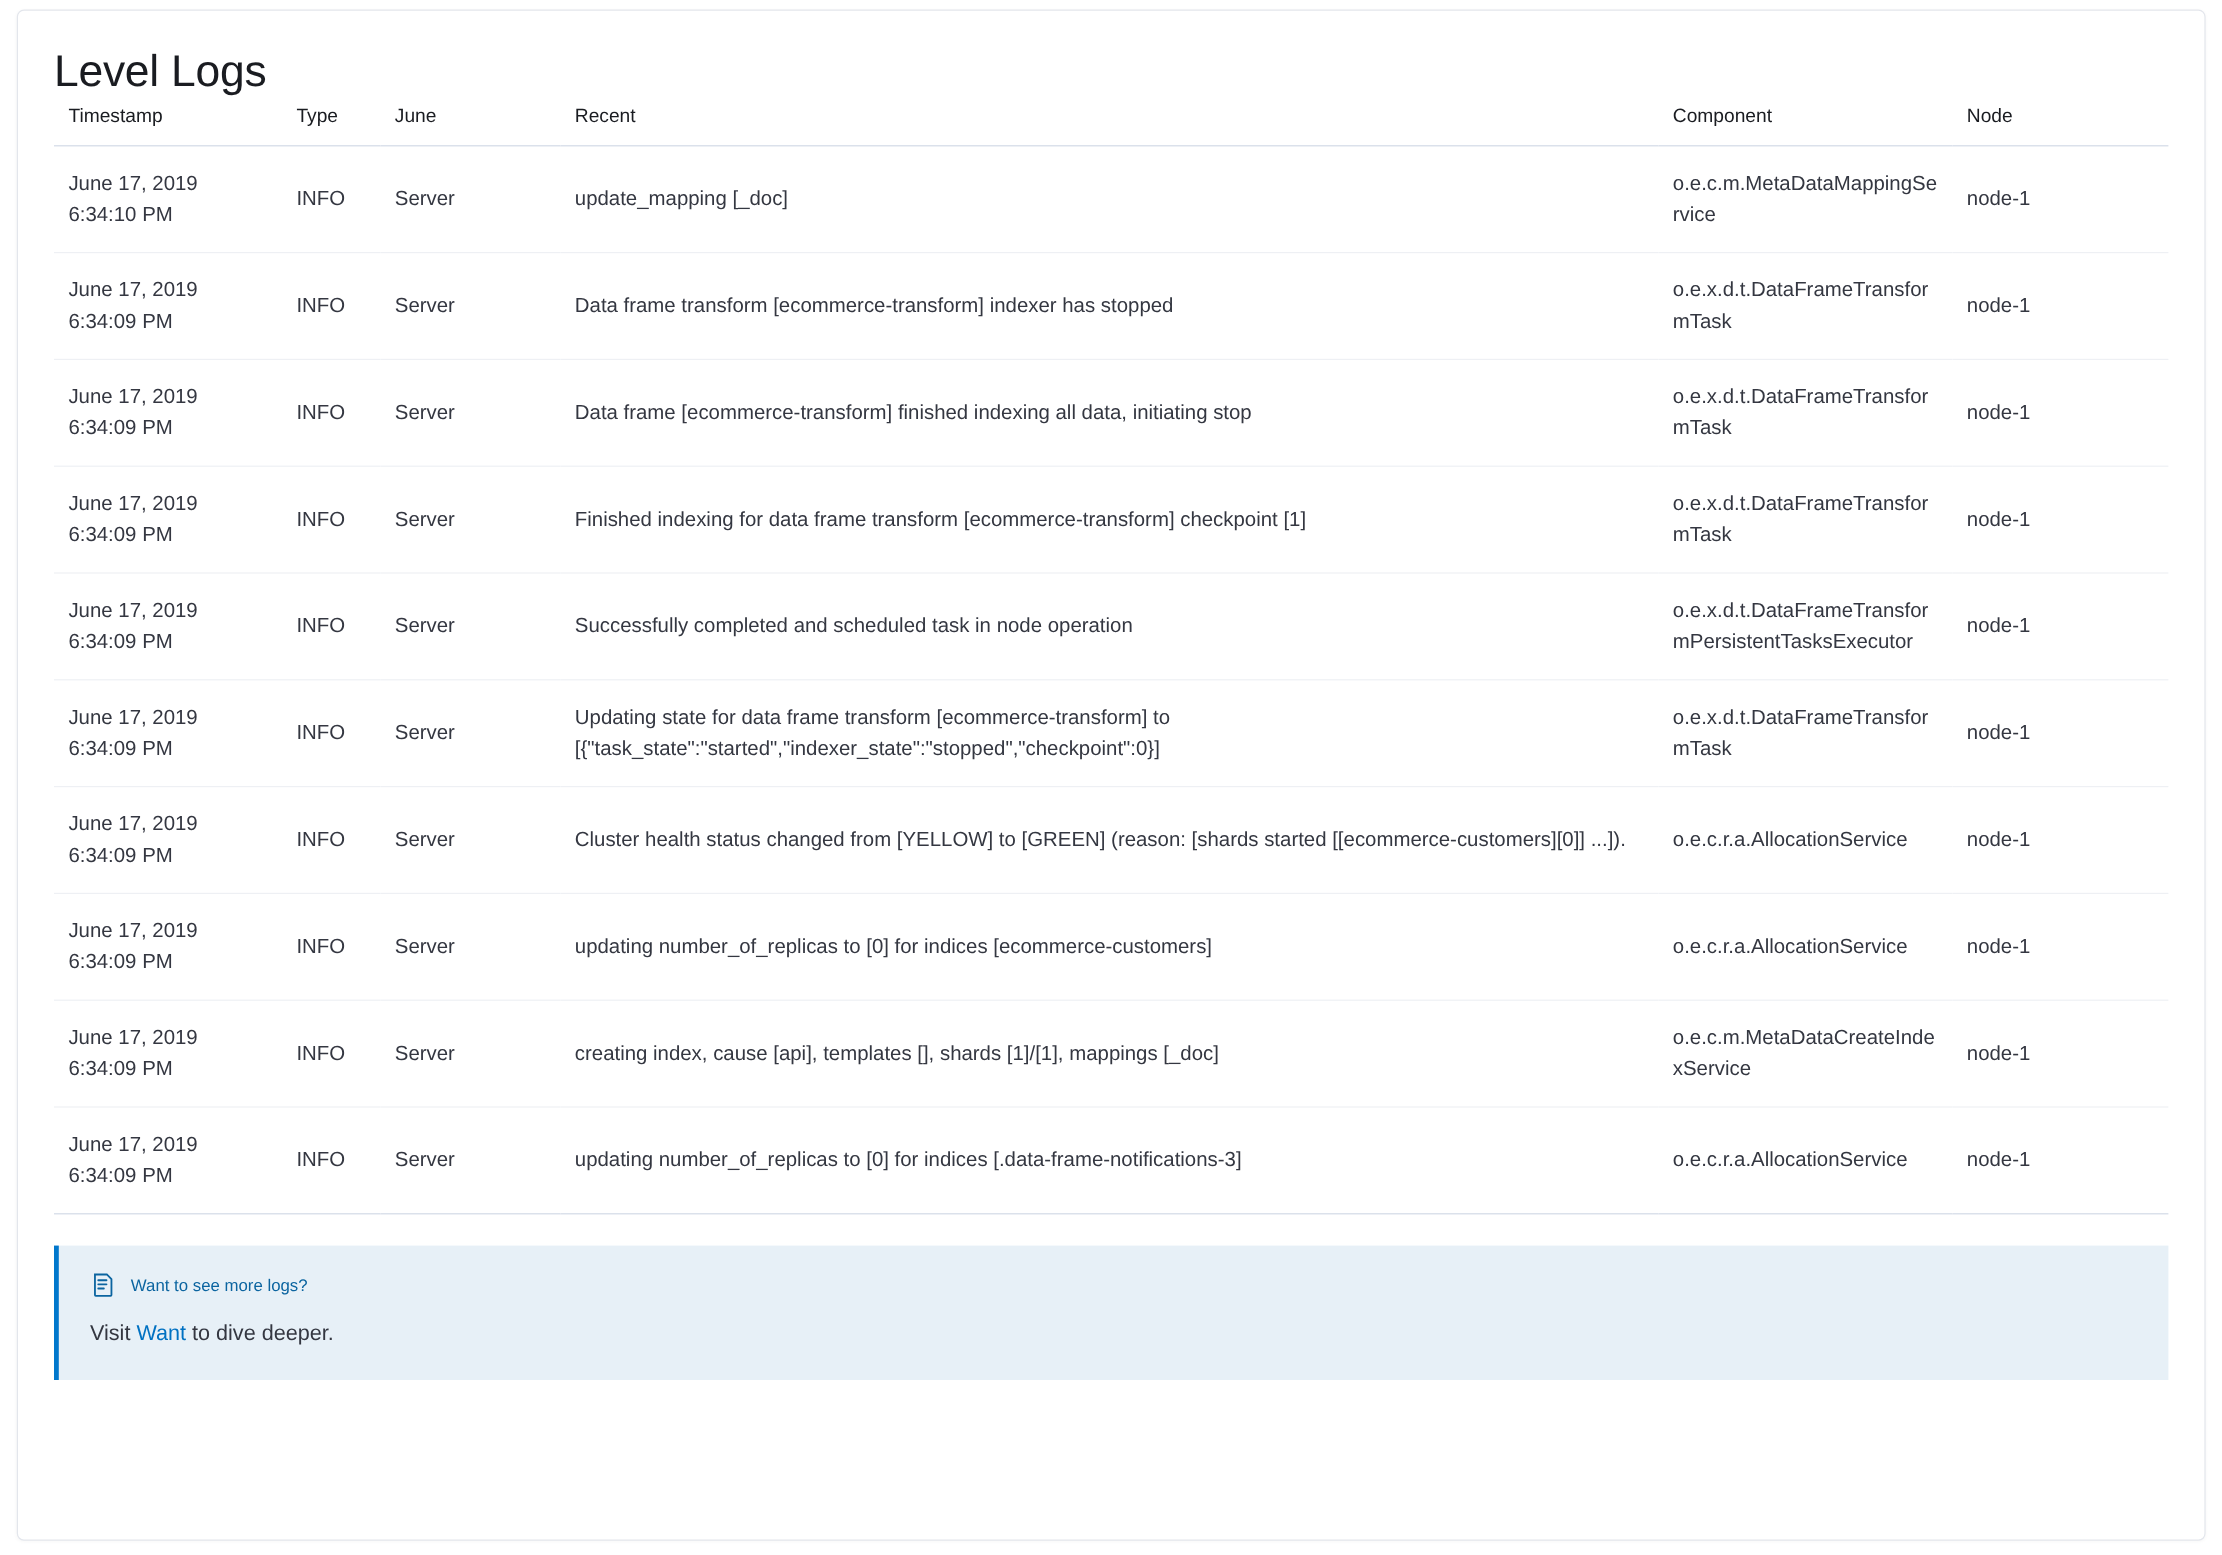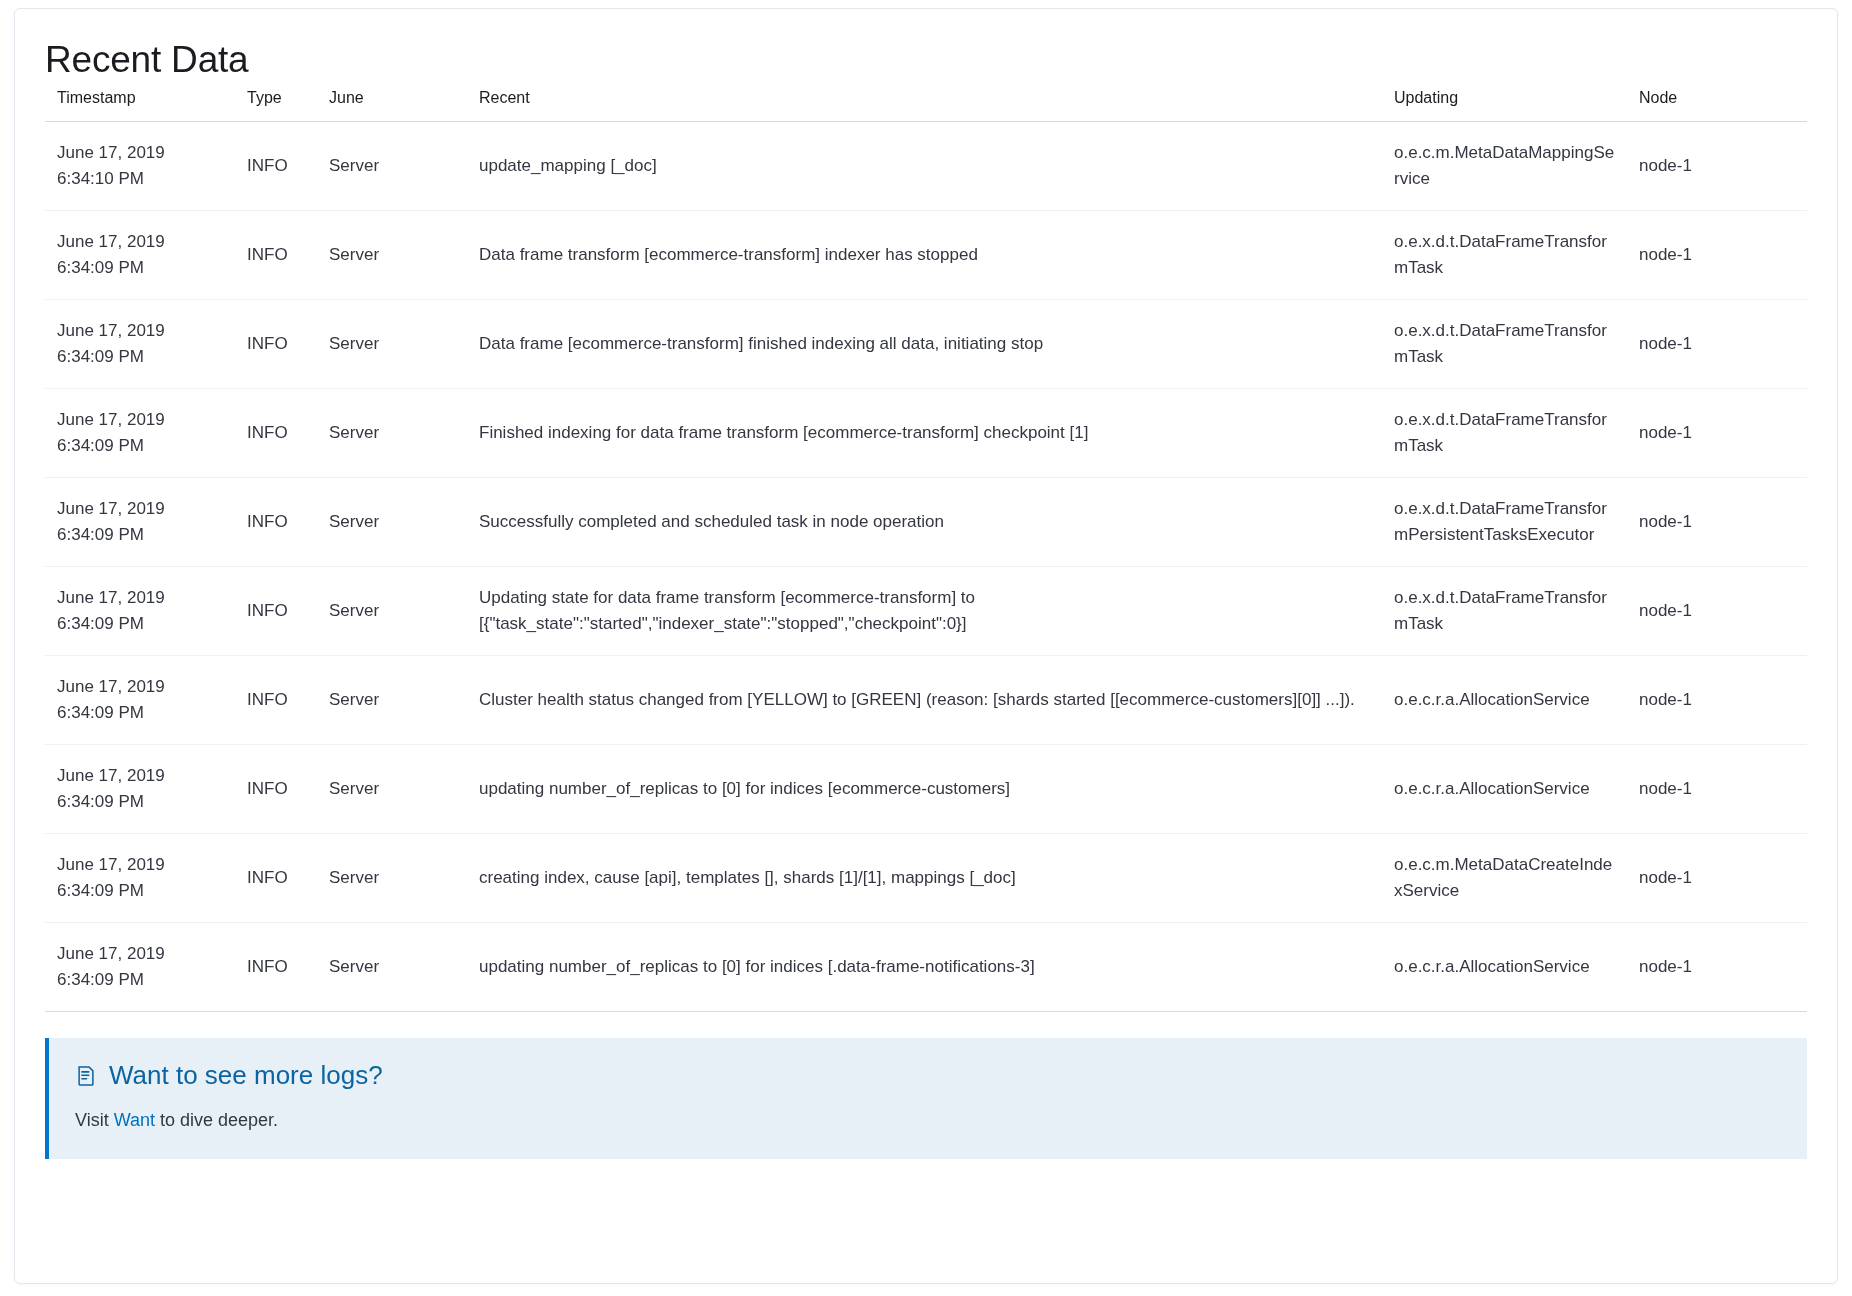--- a/index.html
+++ b/index.html
@@ -77,21 +77,21 @@
     margin: 26px 0 0 0;
     background: #e7f0f7;
     border-left: 4px solid #0077cc;
     padding: 22px 26px 26px 26px;
   }
   .callout-head {
     display: flex;
     align-items: center;
     gap: 12px;
     color: #0b64a0;
-    font-size: 26px;
+    font-size: 14px;
     font-weight: 400;
     margin-bottom: 16px;
   }
   .callout-head .ctext { color: #0b64a0; }
   .callout-body {
     font-size: 18px;
     color: #343741;
     line-height: 26px;
   }
   .link {
@@ -100,30 +100,30 @@
     cursor: pointer;
   }
   .doc-icon { display: inline-flex; width: 22px; height: 22px; }
 </style>
 </head>
 <body>
 
 <div class="page">
   <div class="panel">
 
-    <h1 class="title">Recent Data</h1>
+    <h1 class="title">Level Logs</h1>
 
     <table class="logs">
       <thead>
         <tr>
           <th class="col-ts">Timestamp</th>
           <th class="col-level">Type</th>
           <th class="col-type">June</th>
           <th class="col-msg">Recent</th>
-          <th class="col-comp">Updating</th>
+          <th class="col-comp">Component</th>
           <th class="col-node">Node</th>
         </tr>
       </thead>
       <tbody>
 
         <tr>
           <td class="col-ts">
             <span class="ts-line">June 17, 2019</span>
             <span class="ts-line">6:34:10 PM</span>
           </td>

